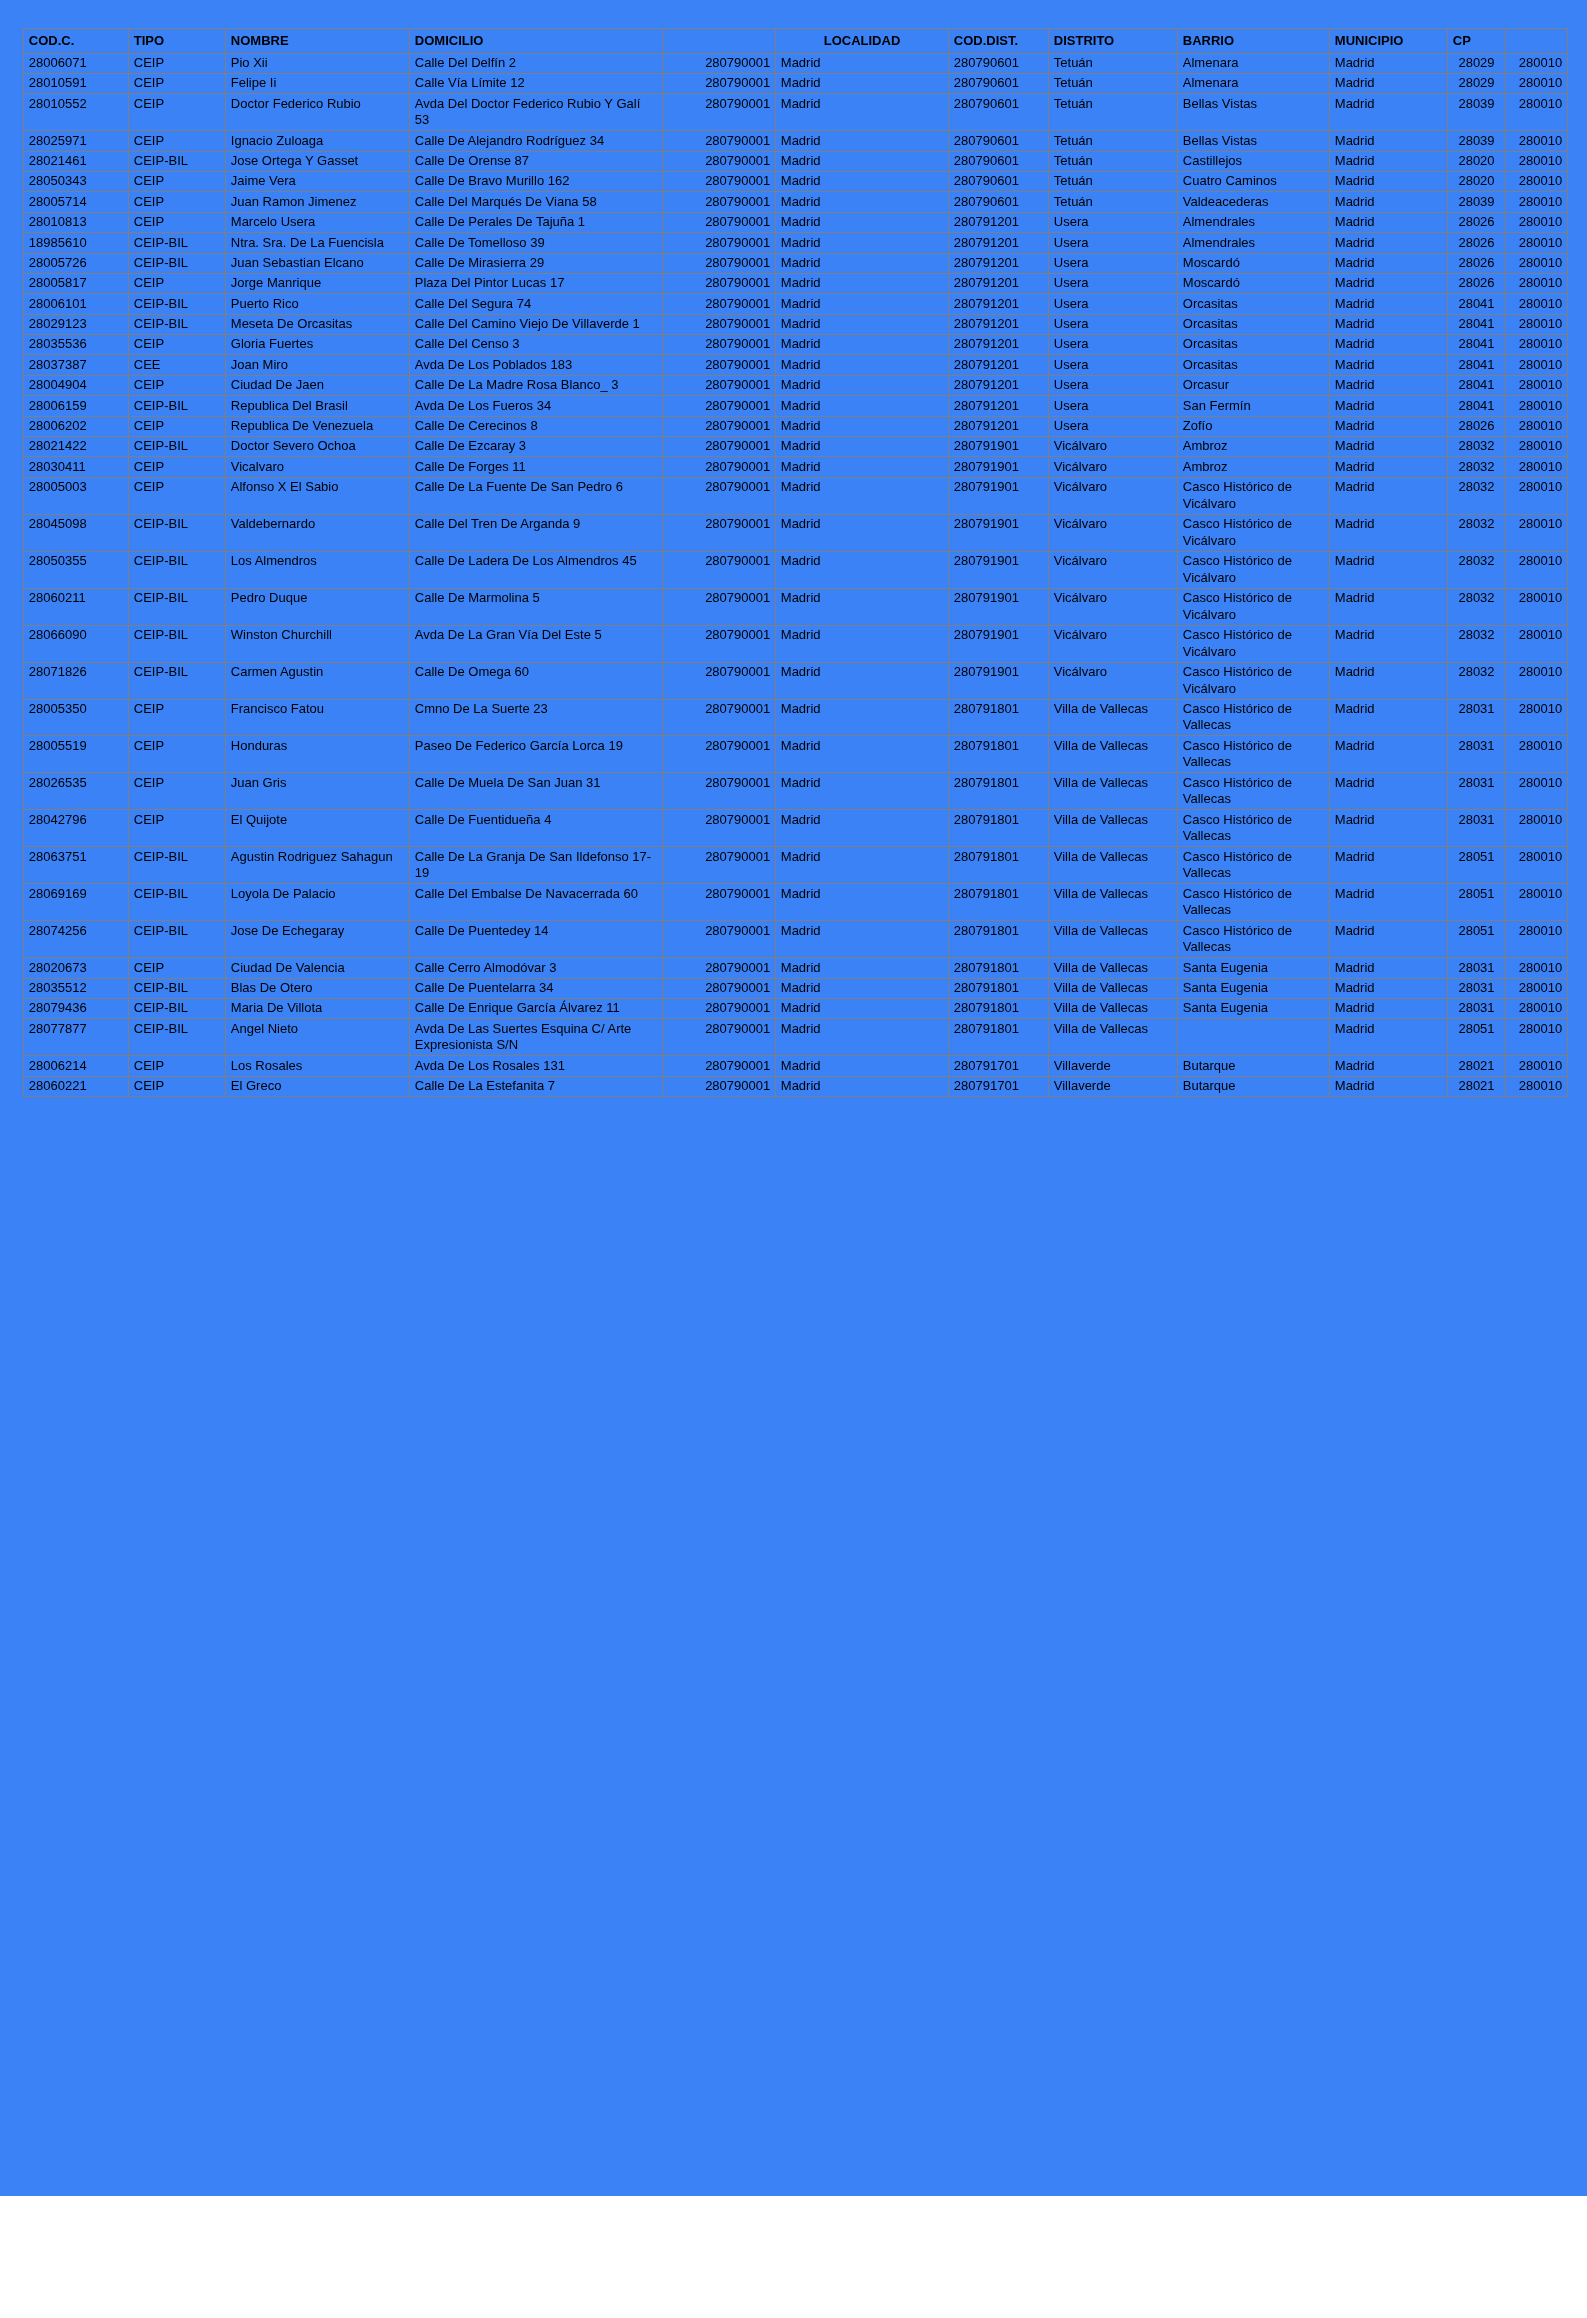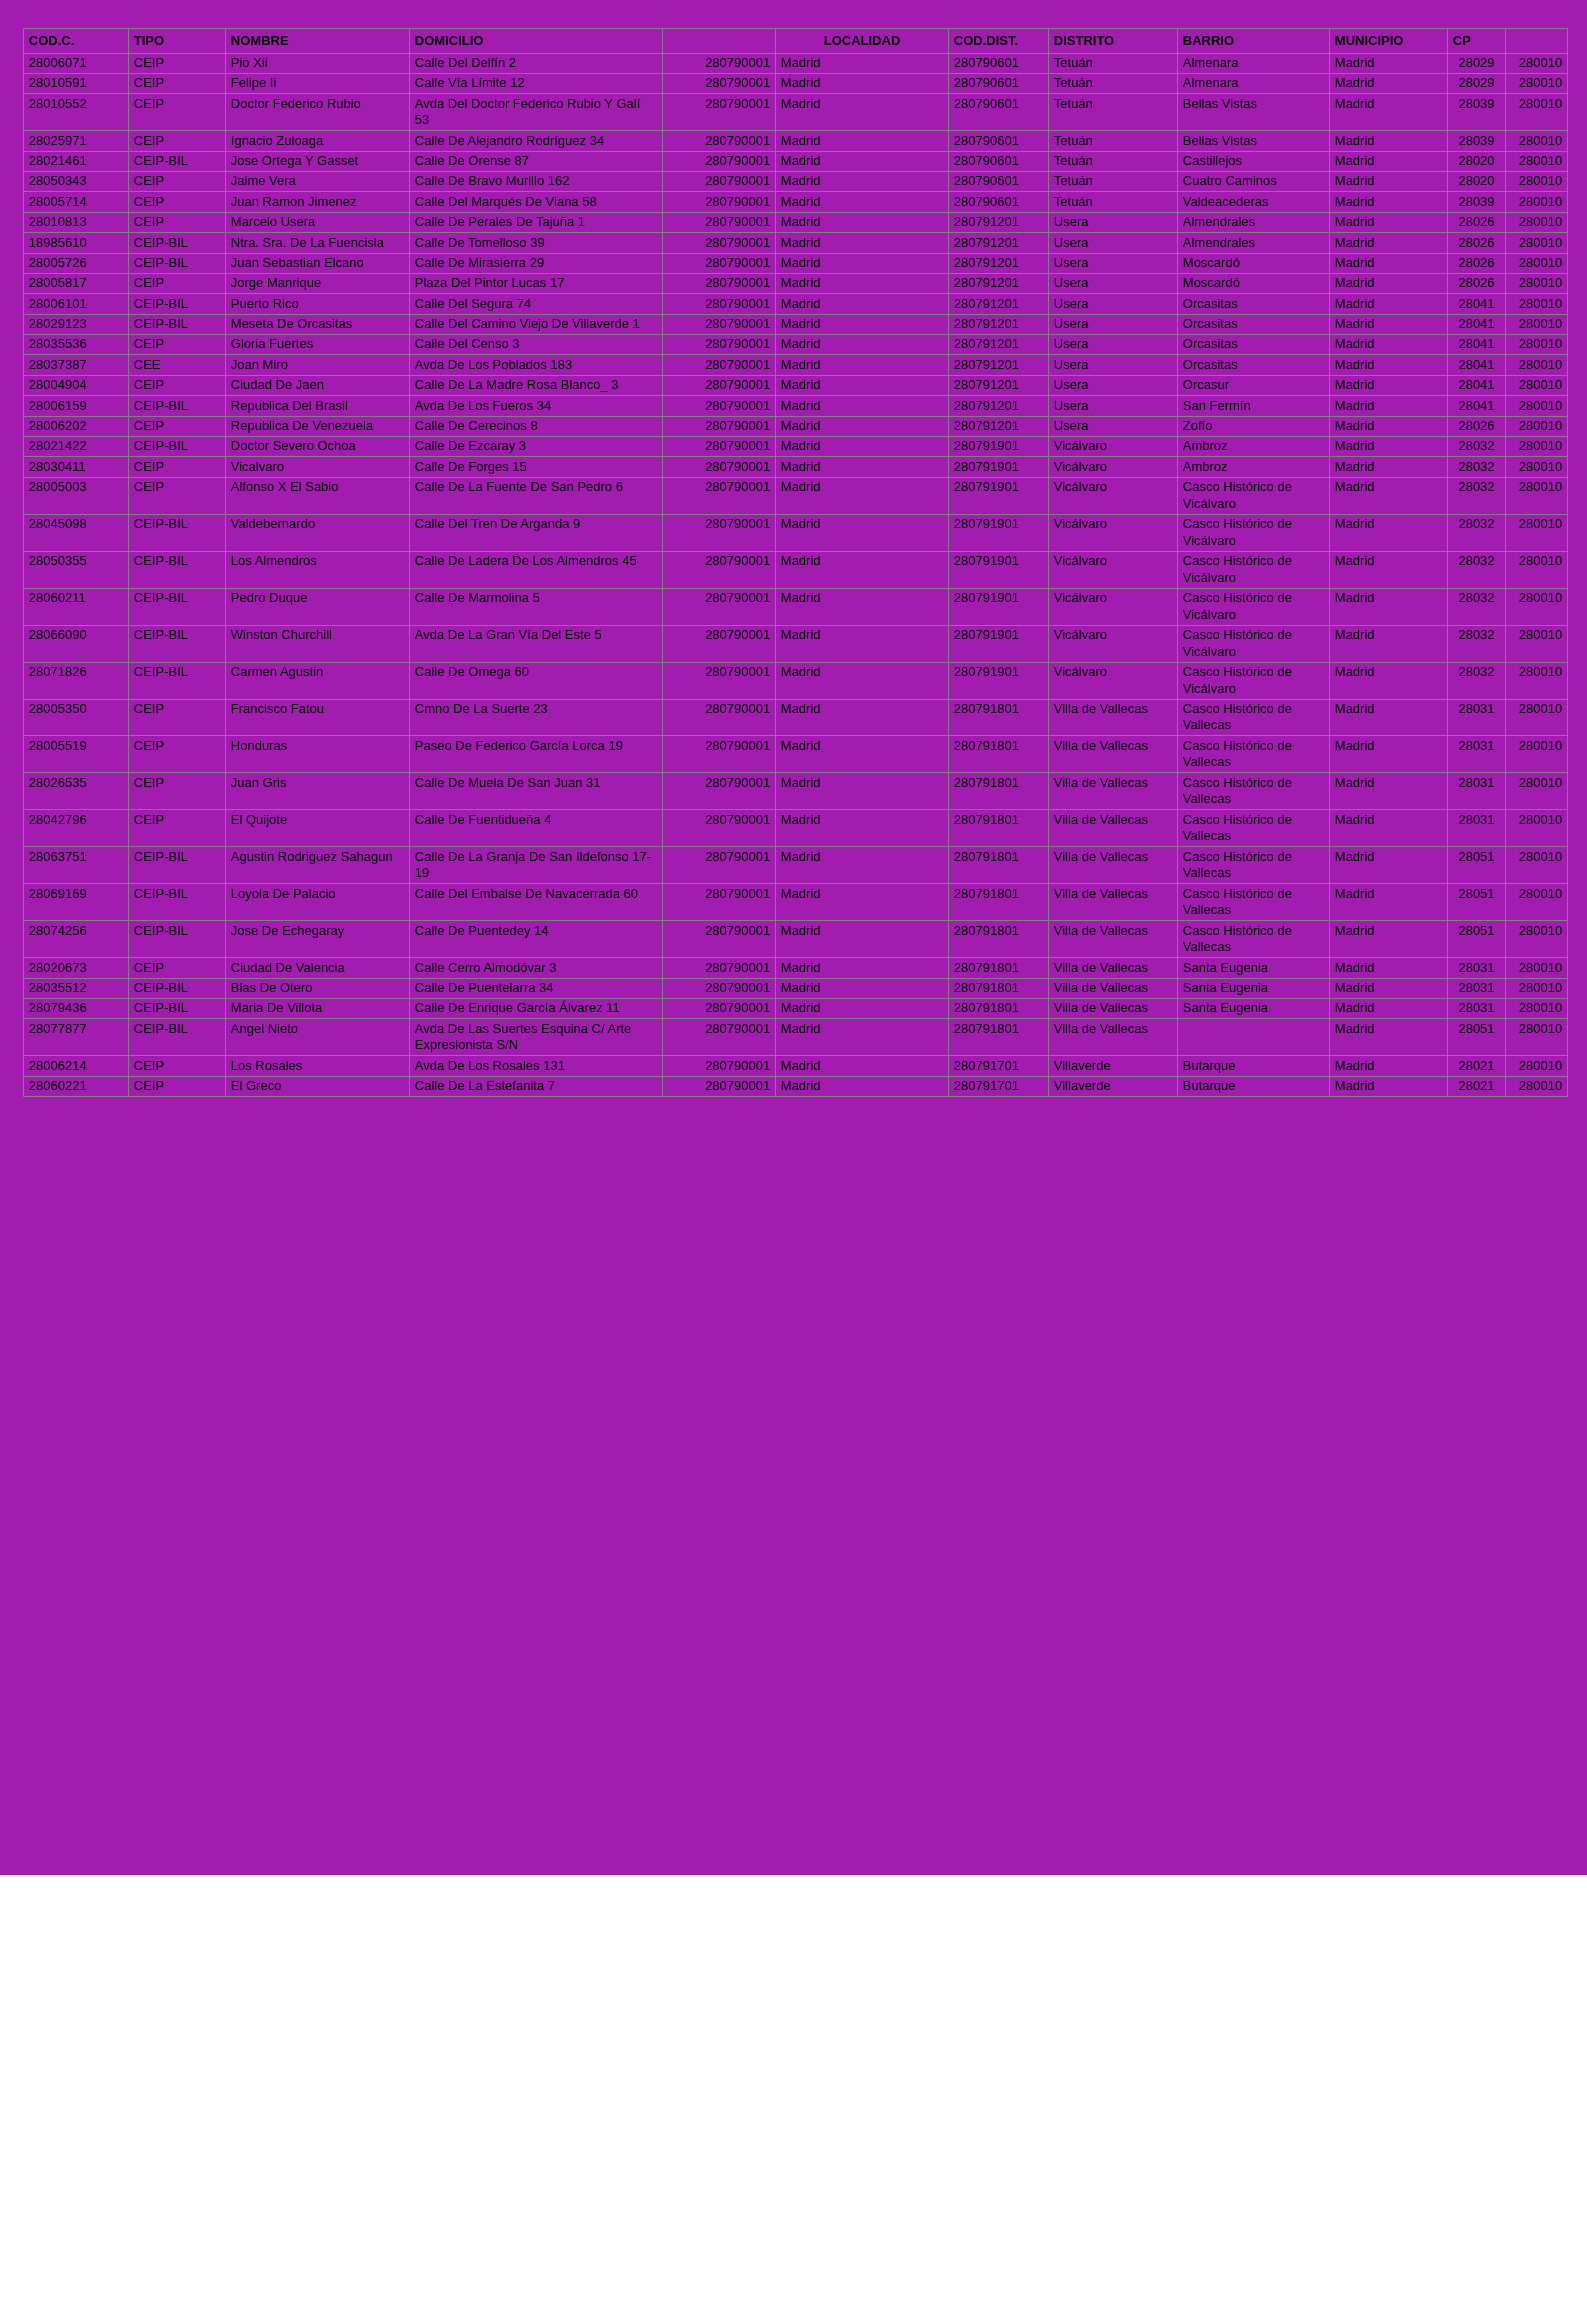--- a/index.html
+++ b/index.html
@@ -13,22 +13,22 @@
     font-family: "Liberation Sans", "DejaVu Sans", sans-serif;
     color: #000000;
     position: relative;
     overflow: hidden;
   }
   .page {
     position: absolute;
     left: 0;
     top: 0;
     width: 1587px;
-    height: 1875px;
-    background: #a21caf;
+    height: 2196px;
+    background: #3b82f6;
   }
   table.schools {
     position: absolute;
     left: 23px;
     top: 28px;
     width: 1544px;
     border-collapse: collapse;
     table-layout: fixed;
     font-size: 13px;
     line-height: 16.6px;
@@ -363,21 +363,21 @@
           <td class="col7">Vicálvaro</td>
           <td class="col8">Ambroz</td>
           <td class="col9">Madrid</td>
           <td class="col10">28032</td>
           <td class="col11">280010</td>
         </tr>
         <tr>
           <td class="col0">28030411</td>
           <td class="col1">CEIP</td>
           <td class="col2">Vicalvaro</td>
-          <td class="col3">Calle De Forges 15</td>
+          <td class="col3">Calle De Forges 11</td>
           <td class="col4">280790001</td>
           <td class="col5">Madrid</td>
           <td class="col6">280791901</td>
           <td class="col7">Vicálvaro</td>
           <td class="col8">Ambroz</td>
           <td class="col9">Madrid</td>
           <td class="col10">28032</td>
           <td class="col11">280010</td>
         </tr>
         <tr>

